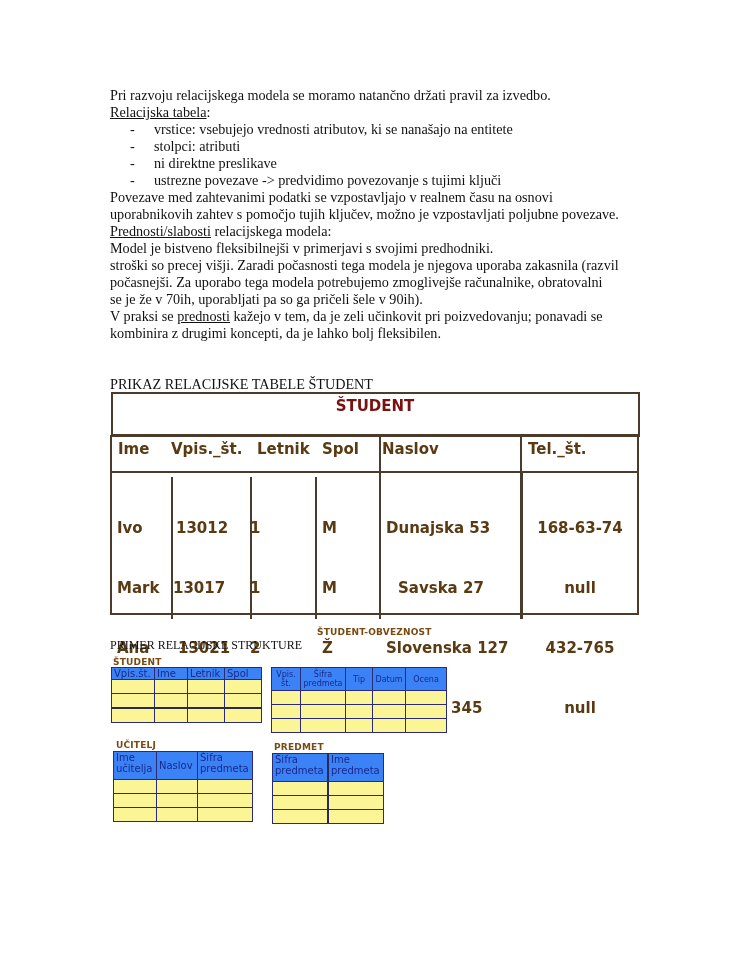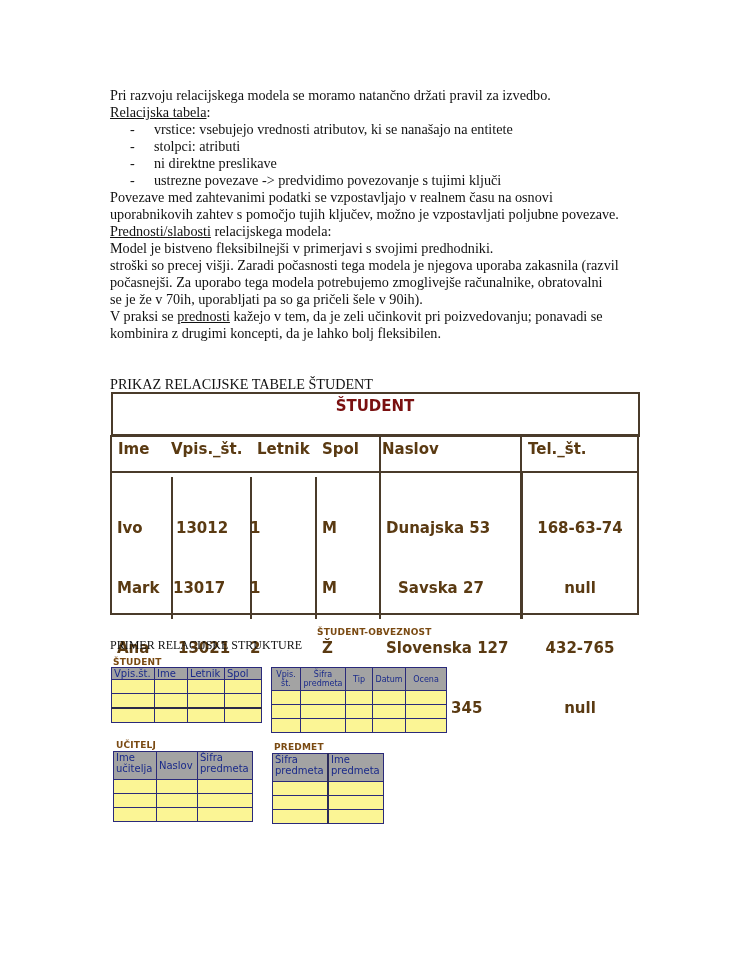--- a/index.html
+++ b/index.html
@@ -20,21 +20,21 @@
   .mt-caption { position: absolute; left: 112px; width: 526px; top: 397px; text-align: center;
                 font-family: "DejaVu Sans", sans-serif; font-weight: bold; font-size: 15px; color: #7a1010; }
   .hdr { position: absolute; top: 440px; font-family: "DejaVu Sans", sans-serif; font-weight: bold; font-size: 15px; color: #5a3a12; white-space: pre; }
   .cell { position: absolute; font-family: "DejaVu Sans", sans-serif; font-weight: bold; font-size: 15px; color: #5a3a12; line-height: 20px; white-space: pre; }
 
   
   .struct-title { position: absolute; left: 110px; top: 638px; font-family: "Liberation Serif", serif; font-size: 12px; color: #111; }
   .st-label { position: absolute; font-family: "DejaVu Sans", sans-serif; font-weight: bold; font-size: 9px; color: #7a4a12; letter-spacing: 0.2px; }
   table.st { position: absolute; border-collapse: collapse; font-family: "DejaVu Sans", sans-serif; font-size: 10px; color: #1a2a8a; }
   table.st td { border: 1px solid #2a2a7a; padding: 0 2px; vertical-align: top; }
-  table.st tr.h td { background: #a3a3a3; line-height: 11px; }
+  table.st tr.h td { background: #3b82f6; line-height: 11px; }
   table.st tr.r td { background: #fbf595; height: 13px; }
   table.st tr.thick td { border-top: 2px solid #2a2a4a; }
   table.st td.c { text-align: center; }
 </style>
 </head>
 <body>
 
 <div class="page">
   <p>Pri razvoju relacijskega modela se moramo natančno držati pravil za izvedbo.</p>
   <p><span class="u">Relacijska tabela</span><span>:</span></p>

